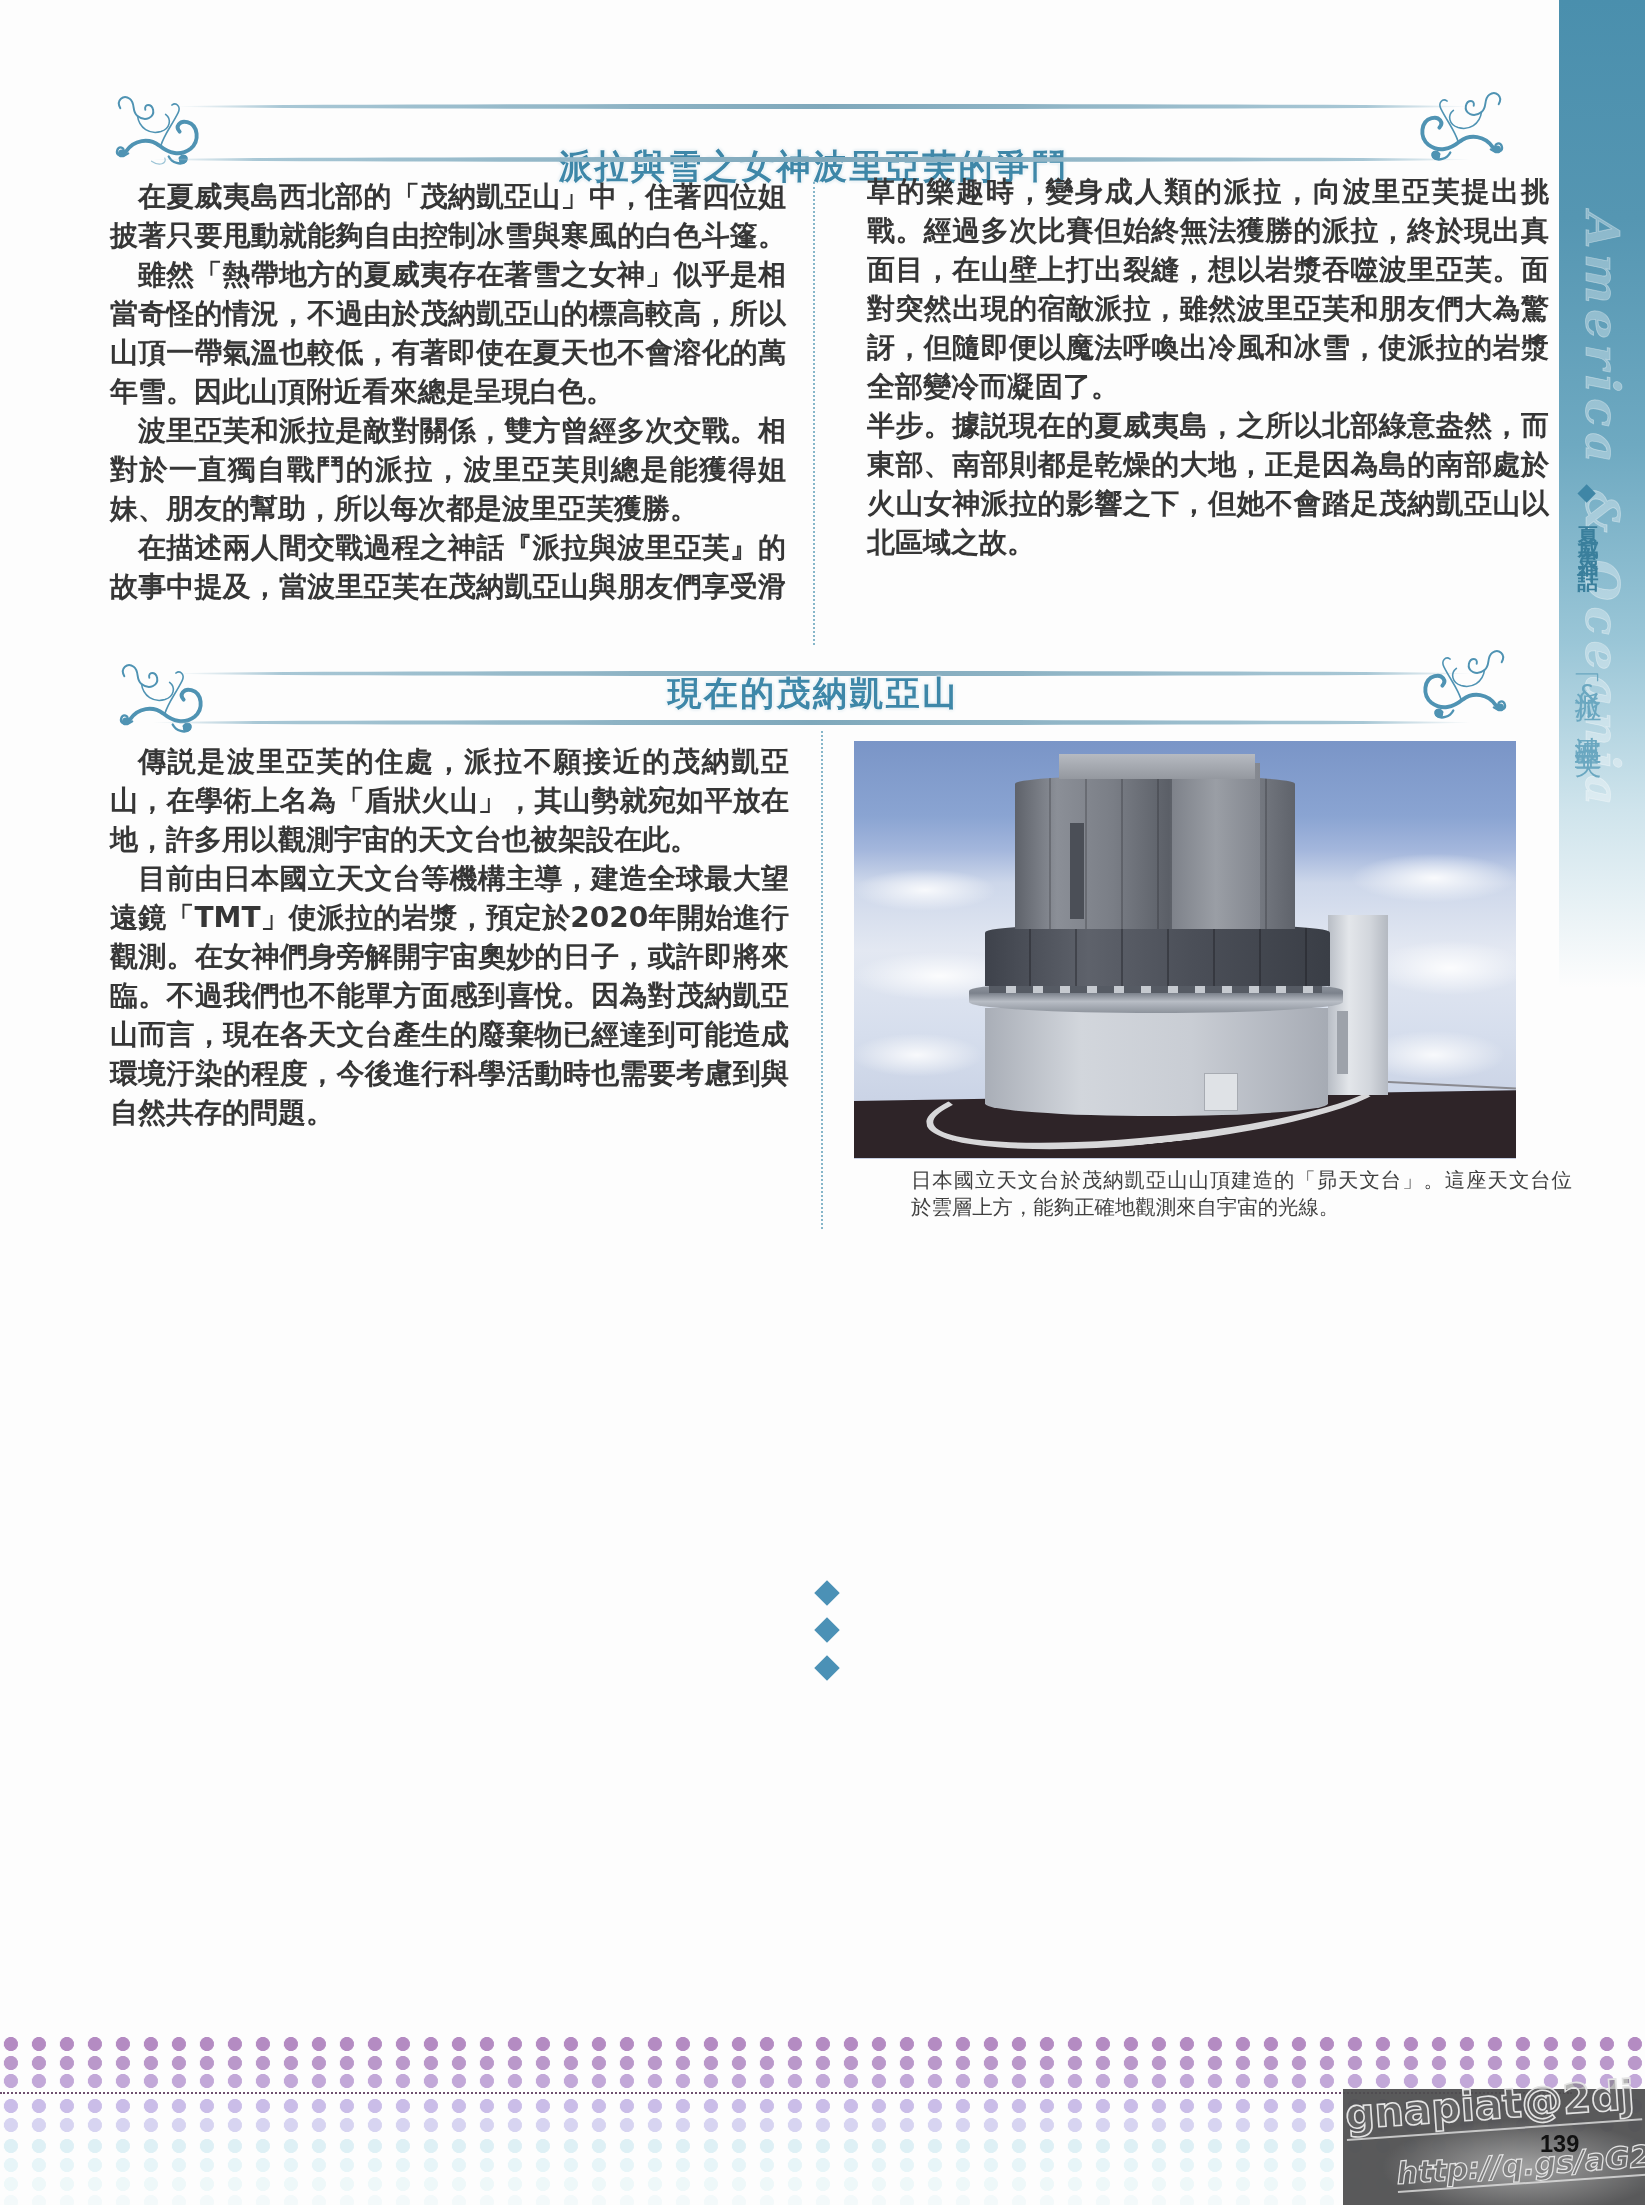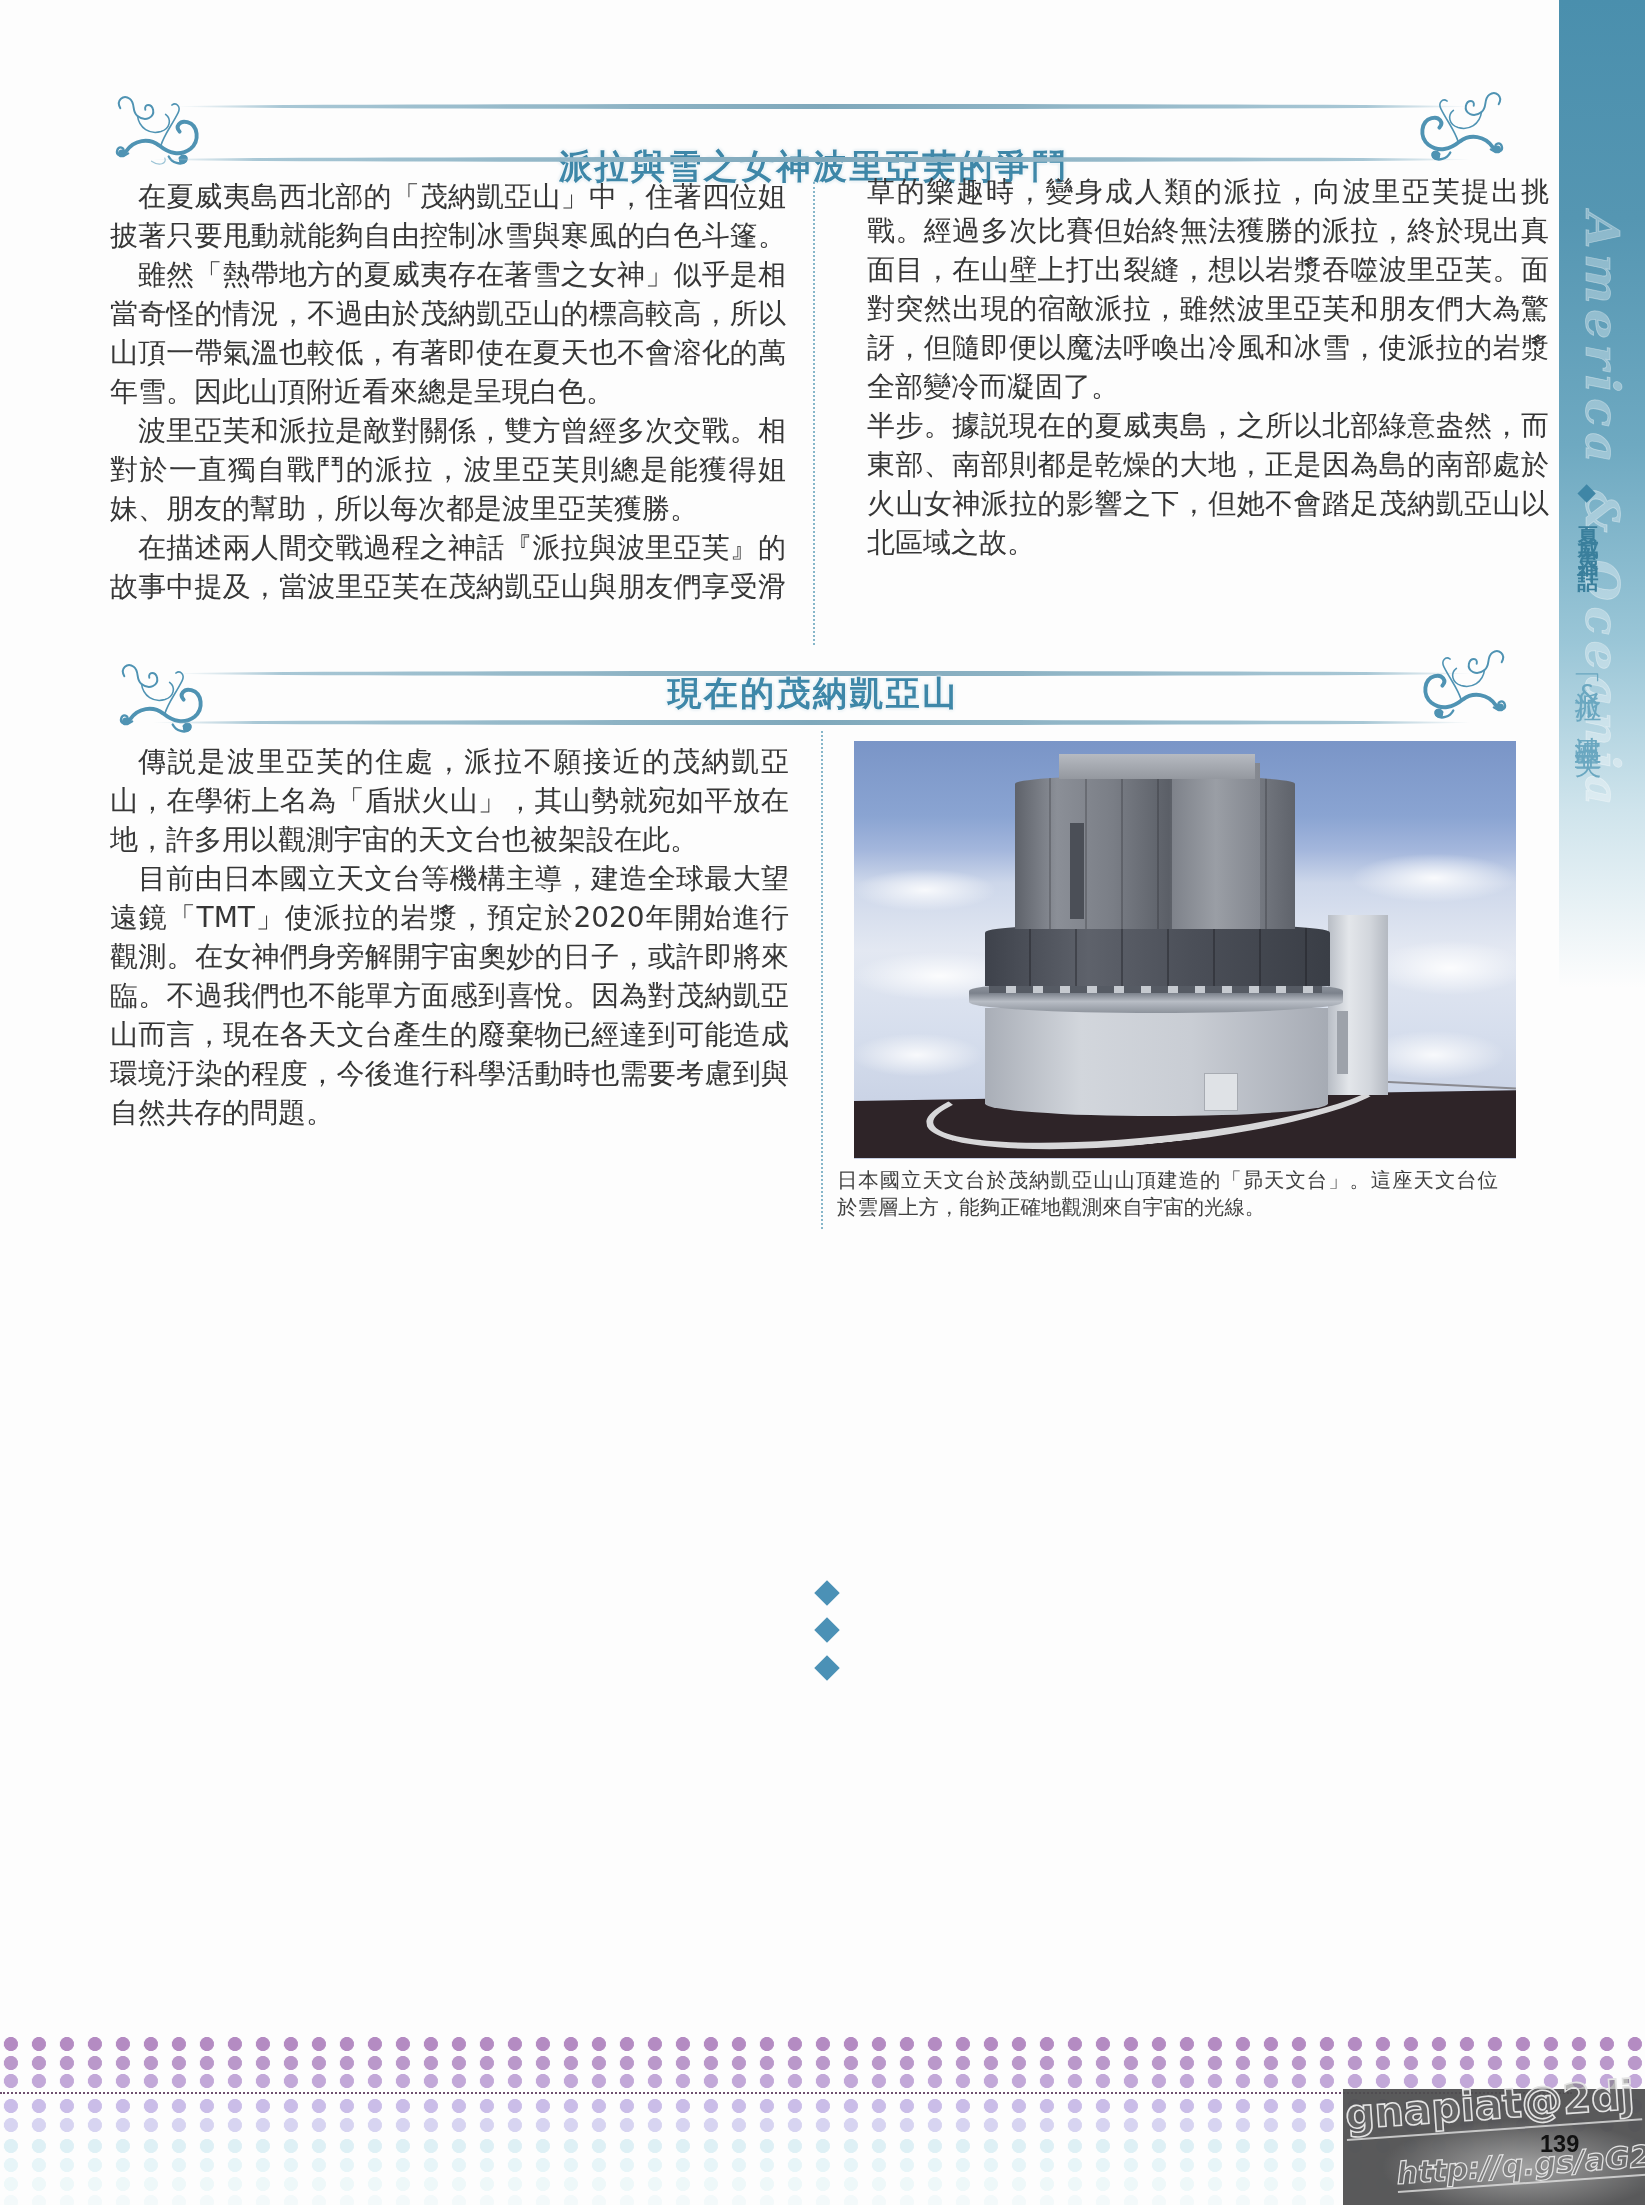--- a/index.html
+++ b/index.html
@@ -55,21 +55,21 @@
     text-align: center; font-size: 34px; font-weight: 900; letter-spacing: 2.4px;
     color: #3e87a8;
     text-shadow: 0 0 1.6px #ffffff, 0 0 2.4px #ffffff, 0 0 3.9px #bcd6e2;
     white-space: nowrap;
   }
 
   
   .col { position: absolute; }
   .line {
     display: block; height: 39px; line-height: 39px; font-size: 28px;
-    white-space: nowrap; color: #363636;
+    white-space: nowrap; color: #363636; font-weight: bold;
   }
   .line.full { text-align: justify; text-align-last: justify; }
   .line.last { text-align: left; text-align-last: left; }
   .line.indent { text-indent: 28px; }
 
   .divider { position: absolute; width: 0; border-left: 2.4px dotted #86b6c9; }
 
   
   .photo {
     left: 854px; top: 741px; width: 662px; height: 418px; overflow: hidden;
@@ -125,21 +125,21 @@
     background:
       repeating-linear-gradient(90deg, rgba(0,0,0,0) 0 34px, rgba(30,30,35,0.25) 34px 36px),
       linear-gradient(90deg, #5e626a 0%, #8b8f97 15%, #7a7e86 35%, #5b5f67 55%, #8e9299 70%, #787c84 85%, #5f636b 100%);
     border-radius: 40% 40% 0 0 / 7.8px 7.8px 0 0;
   }
   .ph-box { left: 318px; top: 22px; width: 88px; height: 166px; background: linear-gradient(90deg, #7e828a, #9a9ea5 50%, #83878f); }
   .ph-roof { left: 205px; top: 12.5px; width: 196px; height: 25px; background: linear-gradient(#b6bac1, #94989f); }
   .ph-window { left: 216px; top: 82px; width: 14px; height: 96px; background: #4b4f57; }
 
   .caption {
-    left: 837px; top: 1167px; width: 661px;
+    left: 911px; top: 1167px; width: 661px;
   }
   .caption .cline {
     display: block; height: 27px; line-height: 27px; font-size: 20.4px; color: #404040; white-space: nowrap;
   }
   .caption .cline.full { text-align: justify; text-align-last: justify; }
 
   
   .diamond { width: 18px; height: 18px; background: #4b91b6; transform: rotate(45deg); }
 
   

